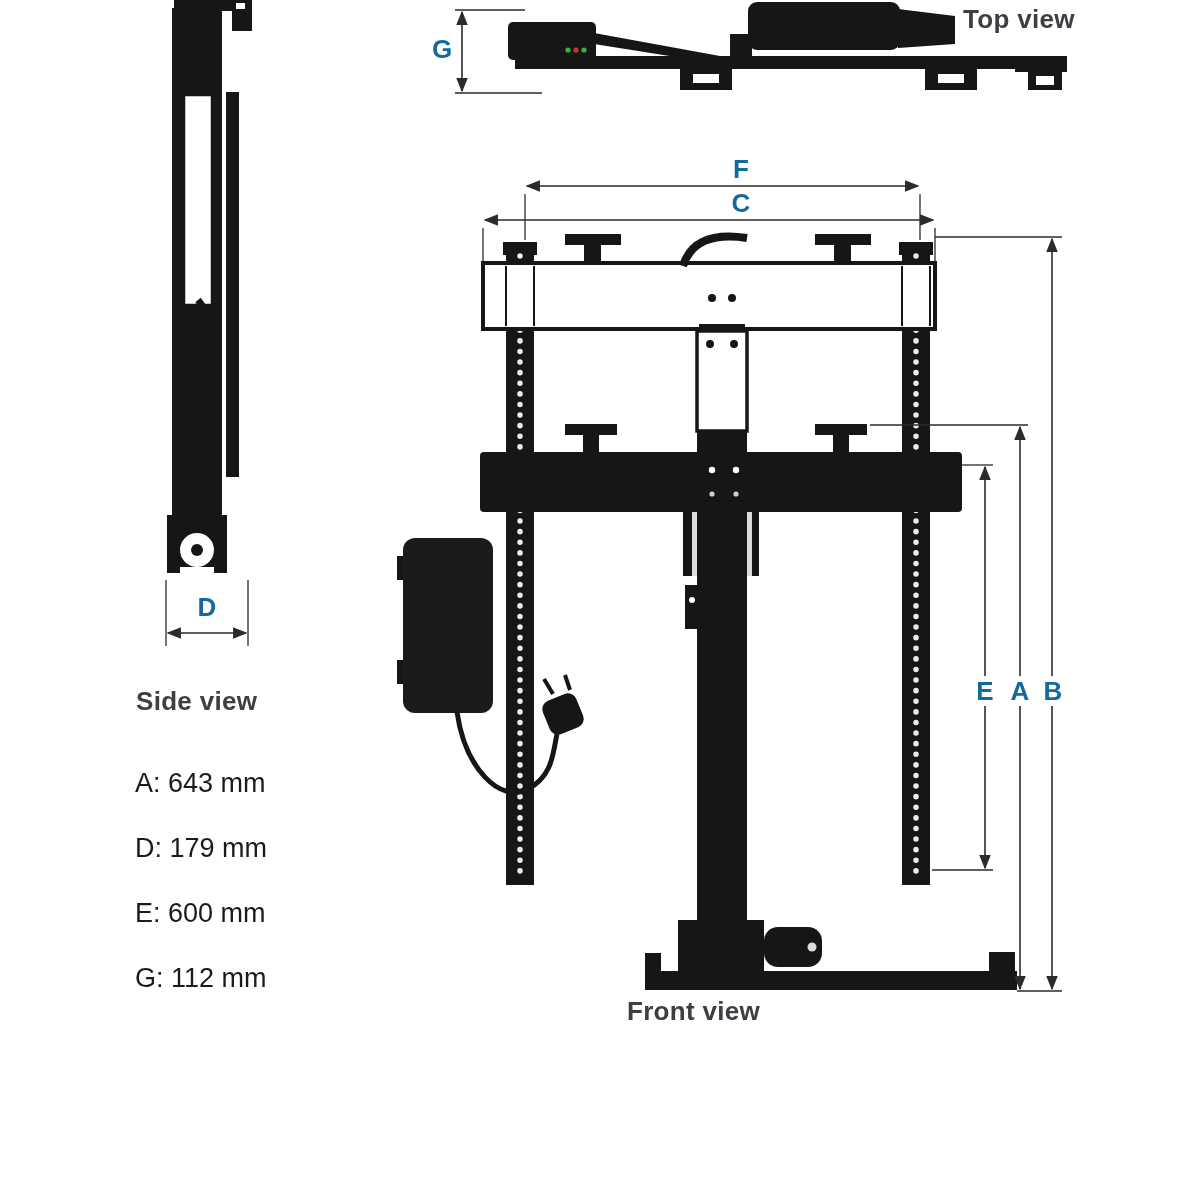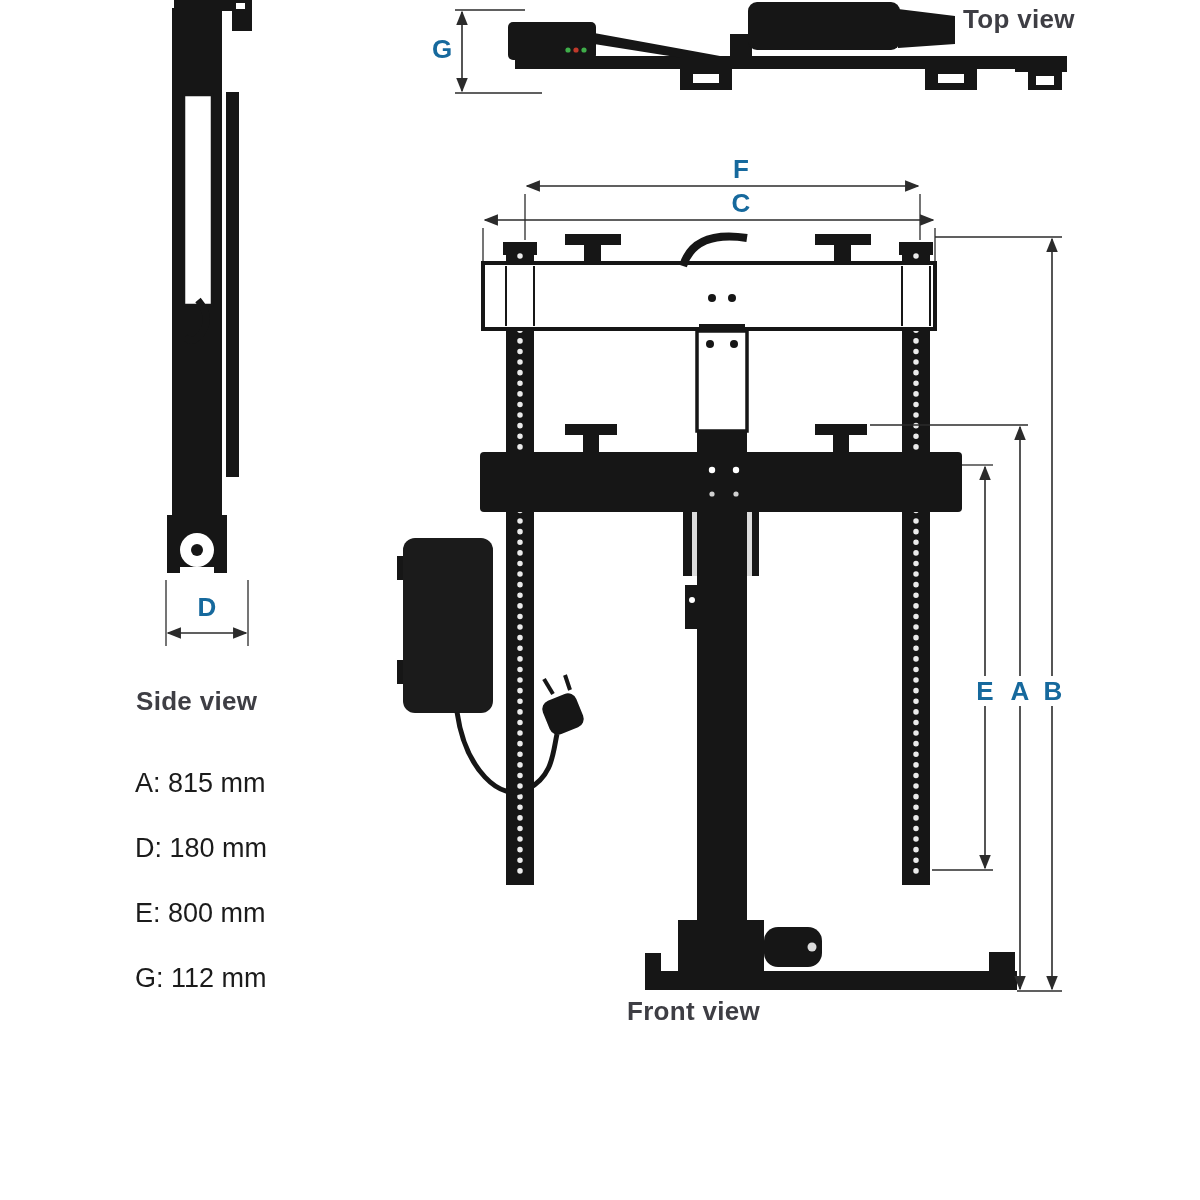--- a/index.html
+++ b/index.html
@@ -226,19 +226,19 @@
     <rect x="581" y="528" width="18" height="30" fill="#fff"></rect>
     <rect x="616" y="528" width="18" height="30" fill="#fff"></rect>
     <rect x="648" y="528" width="18" height="30" fill="#fff"></rect>
     <text class="dl" x="590" y="552">E</text>
     <text class="dl" x="625" y="552">A</text>
     <text class="dl" x="658" y="552">B</text>
   </svg>
   <div class="view-label" style="left:627px; top:996px;">Front view</div>
 
   <div class="dim-list">
-    <div class="dim-item">A: 815 mm</div>
-    <div class="dim-item">D: 180 mm</div>
-    <div class="dim-item">E: 800 mm</div>
+    <div class="dim-item">A: 643 mm</div>
+    <div class="dim-item">D: 179 mm</div>
+    <div class="dim-item">E: 600 mm</div>
     <div class="dim-item">G: 112 mm</div>
   </div>
 
 </div>
 
 </body></html>

